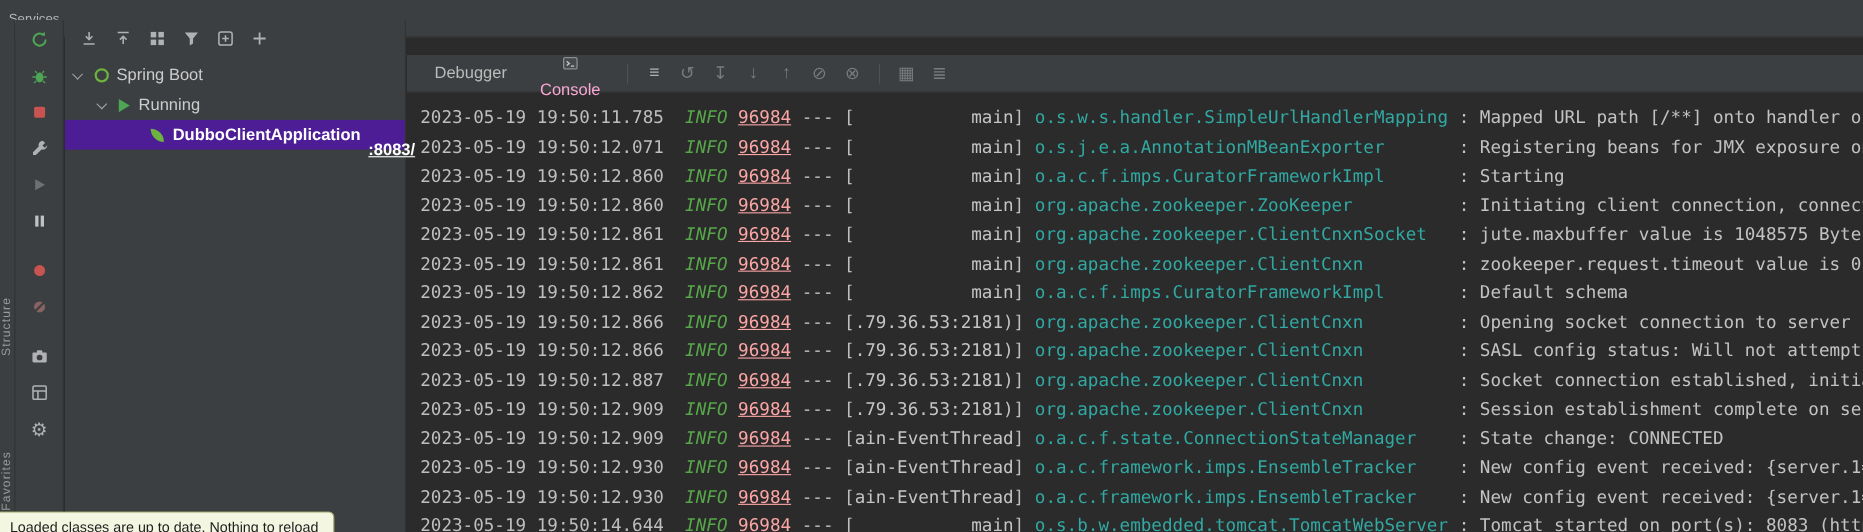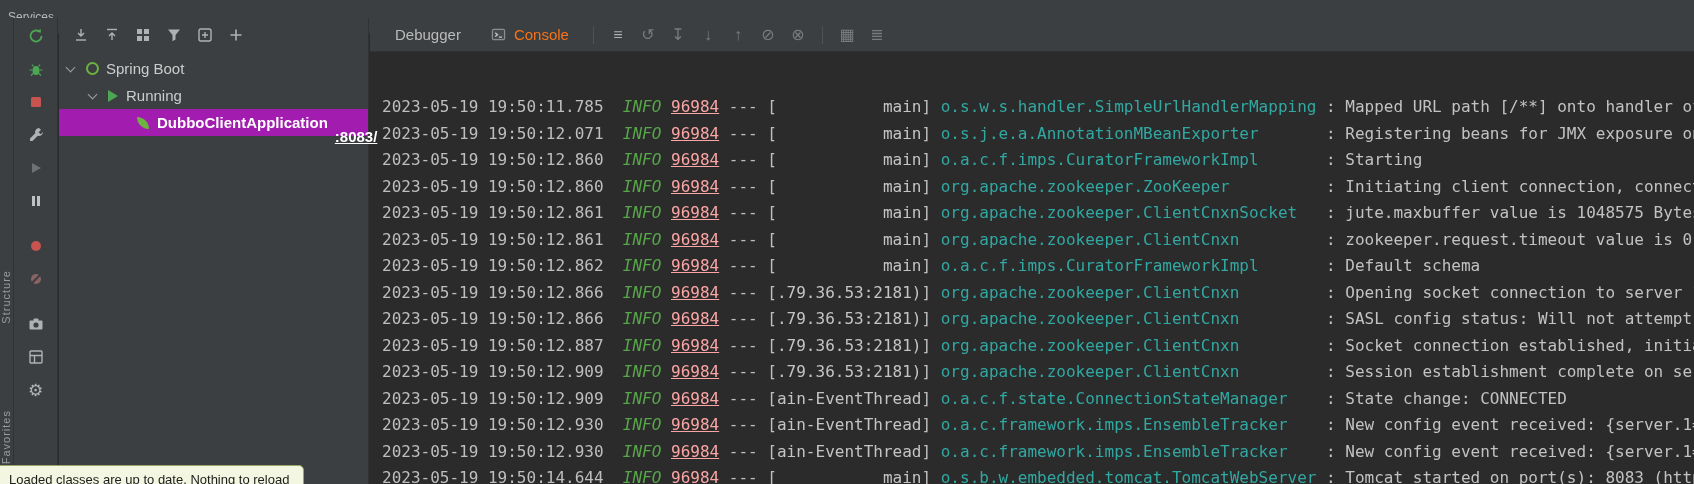--- a/index.html
+++ b/index.html
@@ -53,33 +53,33 @@
     width:7px; height:7px; border-right:1.6px solid #9da2a6; border-bottom:1.6px solid #9da2a6;
     transform:rotate(45deg); margin-bottom:3px; flex:none;
   }
   .indent0 { padding-left:8px; }  .indent0 .chev { margin-right:12px; }
   .indent1 { padding-left:30px; } .indent1 .chev { margin-right:12px; }
   .indent2 { padding-left:78px; }
   .spring-ring { width:13px; height:13px; border-radius:50%; border:2.5px solid #6db33f; margin-right:7px; flex:none; }
   .play-tri { width:0; height:0; border-left:10px solid #4ca654; border-top:6px solid transparent; border-bottom:6px solid transparent; margin-right:8px; flex:none; }
   .leaf { width:12px; height:12px; background:#6db33f; border-radius:0 100% 0 100%; margin-right:8px; flex:none; }
   .app-name { font-weight:bold; color:#d8d8d8; }
-  .tree-row.selected { background:#a21caf; }
+  .tree-row.selected { background:#4c1d95; }
   .tree-row.selected .app-name { color:#ffffff; }
   .port { margin-left:7px; color:#a0a5a8; font-weight:bold; }
   .tree-row.selected .port { color:#ffffff; text-decoration:underline;margin-top:28px; }
 
   
   .console-panel { position:absolute; left:370px; top:18px; right:0; height:466px; }
   .tab-bar {
     height:34px; background:#3c3f41; border-bottom:1px solid #323232;
-    display:flex; align-items:center; font-size:15px; padding-left:10px;
+    display:flex; align-items:center; font-size:15px; padding-left:10px;margin-top:32px;
   }
   .tab { padding:0 15px; height:100%; display:flex; align-items:center; gap:8px; color:#bbbbbb; }
-  .tab.active { color:#f97316; }
+  .tab.active { color:#f9a8d4;flex-direction:column; }
   .vsep { width:1px; height:18px; background:#515151; margin:0 9px; flex:none; }
   .cbtn { width:30px; height:26px; display:flex; align-items:center; justify-content:center; font-size:16px; color:#787b7d; border-radius:3px; }
   .cbtn.bright { color:#afb1b3; }
 
   .log {
     position:absolute; top:34px; left:0; right:0; bottom:0; overflow:hidden;
     font-family:"DejaVu Sans Mono",monospace; font-size:16px; line-height:26.5px;
     white-space:pre; padding-left:12px;
   }
   .log-inner { margin-top:-11px; }

